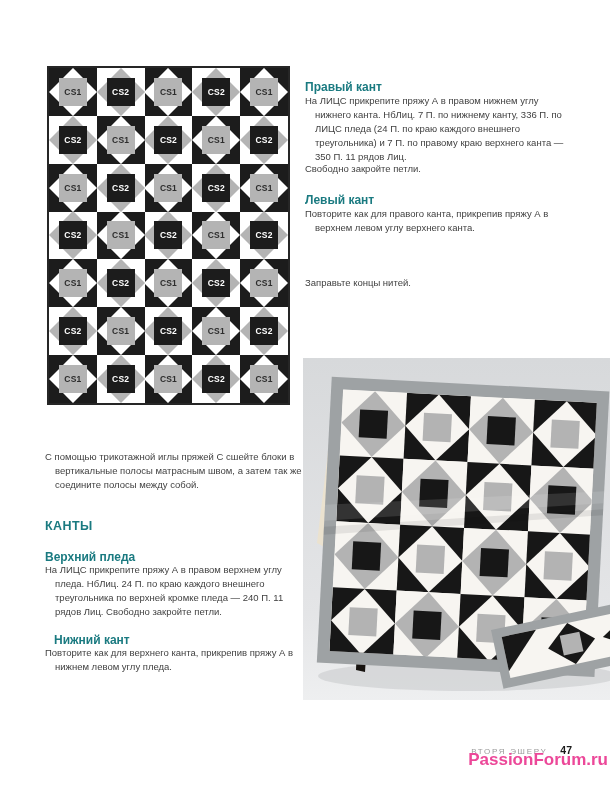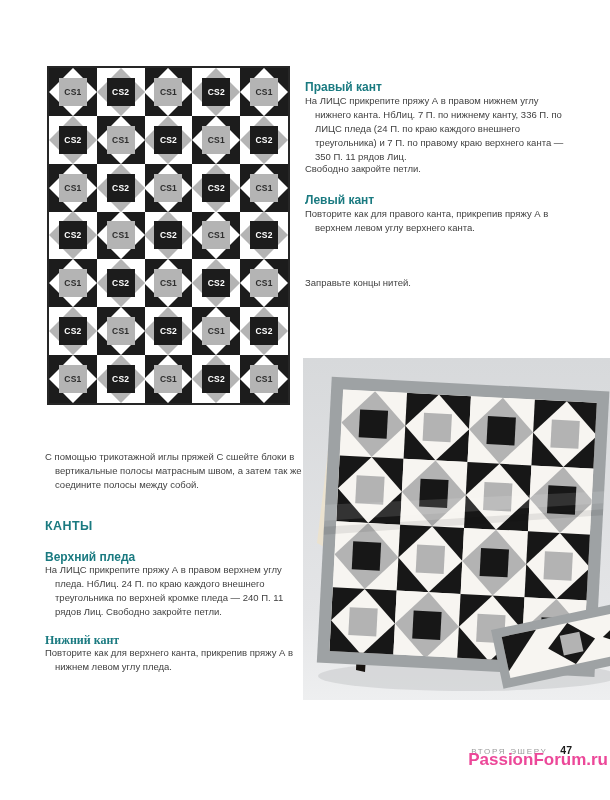--- a/index.html
+++ b/index.html
@@ -268,21 +268,21 @@
             <span class="blabel">CS1</span>
           </span>
         </div>
       </div>
   </div>
 
   <p class="para lcolw" style="top:440px;">С помощью трикотажной иглы пряжей С сшейте блоки в вертикальные полосы матрасным швом, а затем так же соедините полосы между собой.</p>
   <h2 class="h-sec" style="left:45px;top:509px;">КАНТЫ</h2>
   <h3 class="h-sub" style="left:45px;top:538px;">Верхний пледа</h3>
   <p class="para lcolw" style="top:553px;">На ЛИЦС прикрепите пряжу А в правом верхнем углу пледа. НбЛиц. 24 П. по краю каждого внешнего треугольника по верхней кромке пледа — 240 П. 11 рядов Лиц. Свободно закройте петли.</p>
-  <h3 class="h-sub" style="left:45px;top:621px;font-family:Liberation Serif, serif;">Нижний кант</h3>
+  <h3 class="h-sub" style="left:54px;top:621px;">Нижний кант</h3>
   <p class="para lcolw" style="top:636px;">Повторите как для верхнего канта, прикрепив пряжу А в нижнем левом углу пледа.</p>
 
   <h3 class="h-sub" style="left:305px;top:68px;">Правый кант</h3>
   <p class="para rcolw" style="top:84px;">На ЛИЦС прикрепите пряжу А в правом нижнем углу нижнего канта. НбЛиц. 7 П. по нижнему канту, 336 П. по ЛИЦС пледа (24 П. по краю каждого внешнего треугольника) и 7 П. по правому краю верхнего канта — 350 П. 11 рядов Лиц.</p>
   <p class="para rcolw" style="top:152px;">Свободно закройте петли.</p>
   <h3 class="h-sub" style="left:305px;top:181px;">Левый кант</h3>
   <p class="para rcolw" style="top:197px;">Повторите как для правого канта, прикрепив пряжу А в верхнем левом углу верхнего канта.</p>
   <p class="para rcolw" style="top:266px;">Заправьте концы нитей.</p>
 
   <div class="photo">

